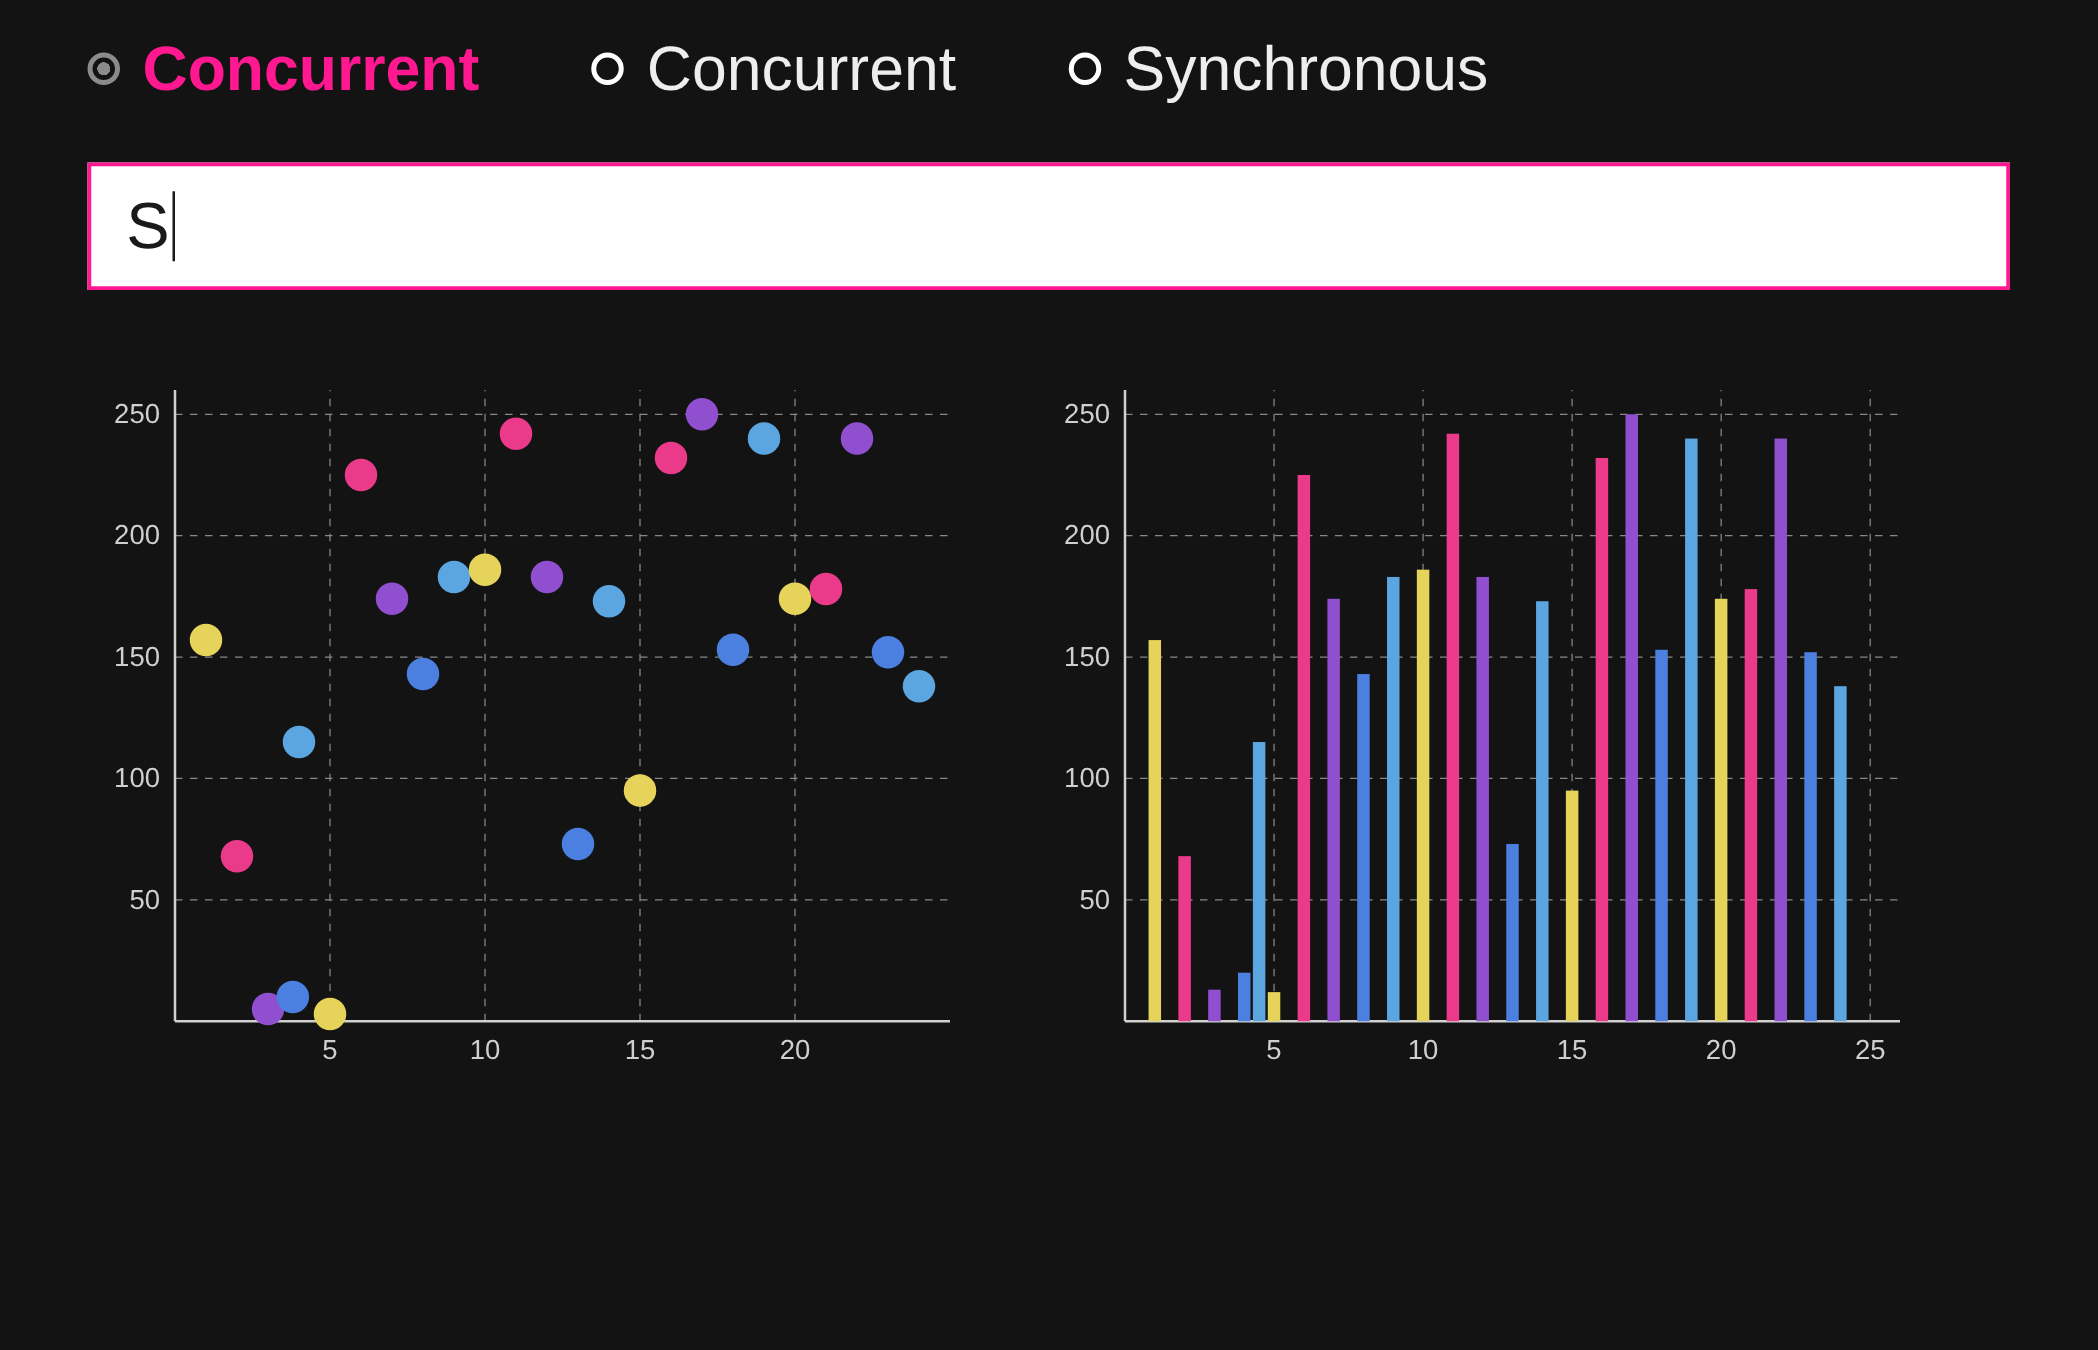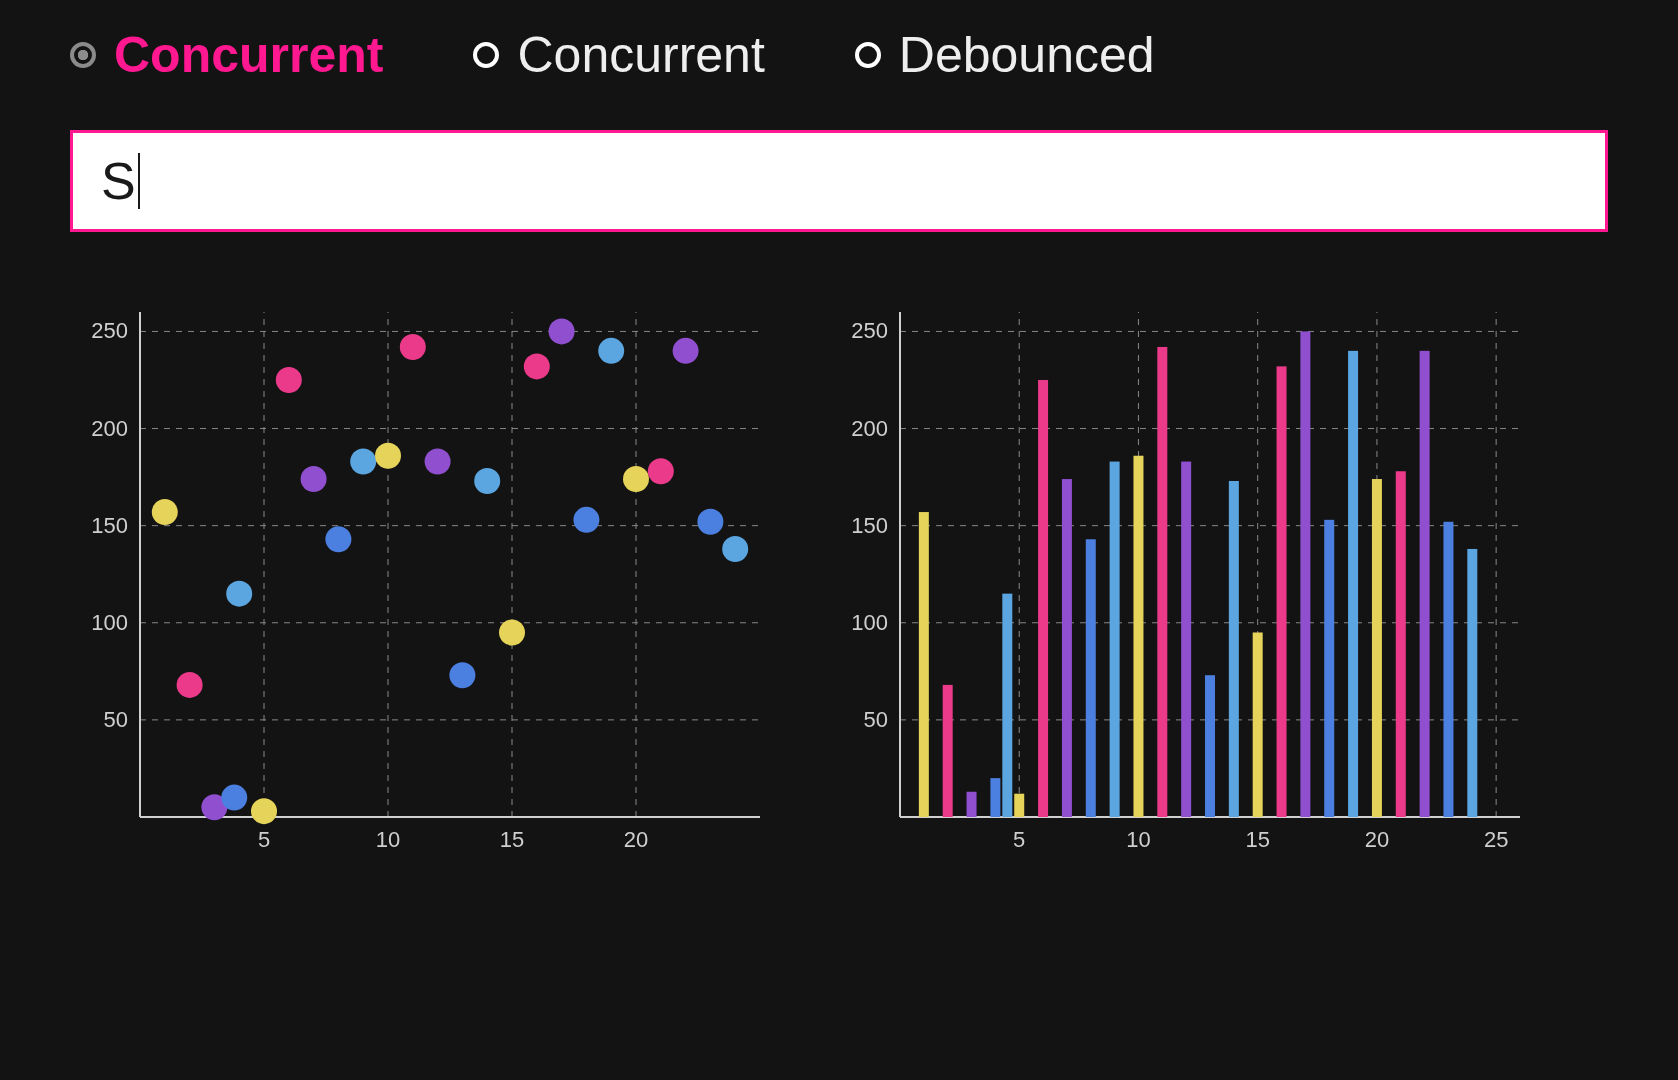--- a/index.html
+++ b/index.html
@@ -30,21 +30,21 @@
     <div class="mode active">
       <span class="radio sel"></span>
       <span class="mode-label">Concurrent</span>
     </div>
     <div class="mode">
       <span class="radio"></span>
       <span class="mode-label">Concurrent</span>
     </div>
     <div class="mode">
       <span class="radio"></span>
-      <span class="mode-label">Debounced</span>
+      <span class="mode-label">Synchronous</span>
     </div>
   </div>
 
   <div class="input-area">
     <span class="input-text">S</span>
     <span class="caret"></span>
   </div>
 
   <div class="charts">
     <div class="chart">

